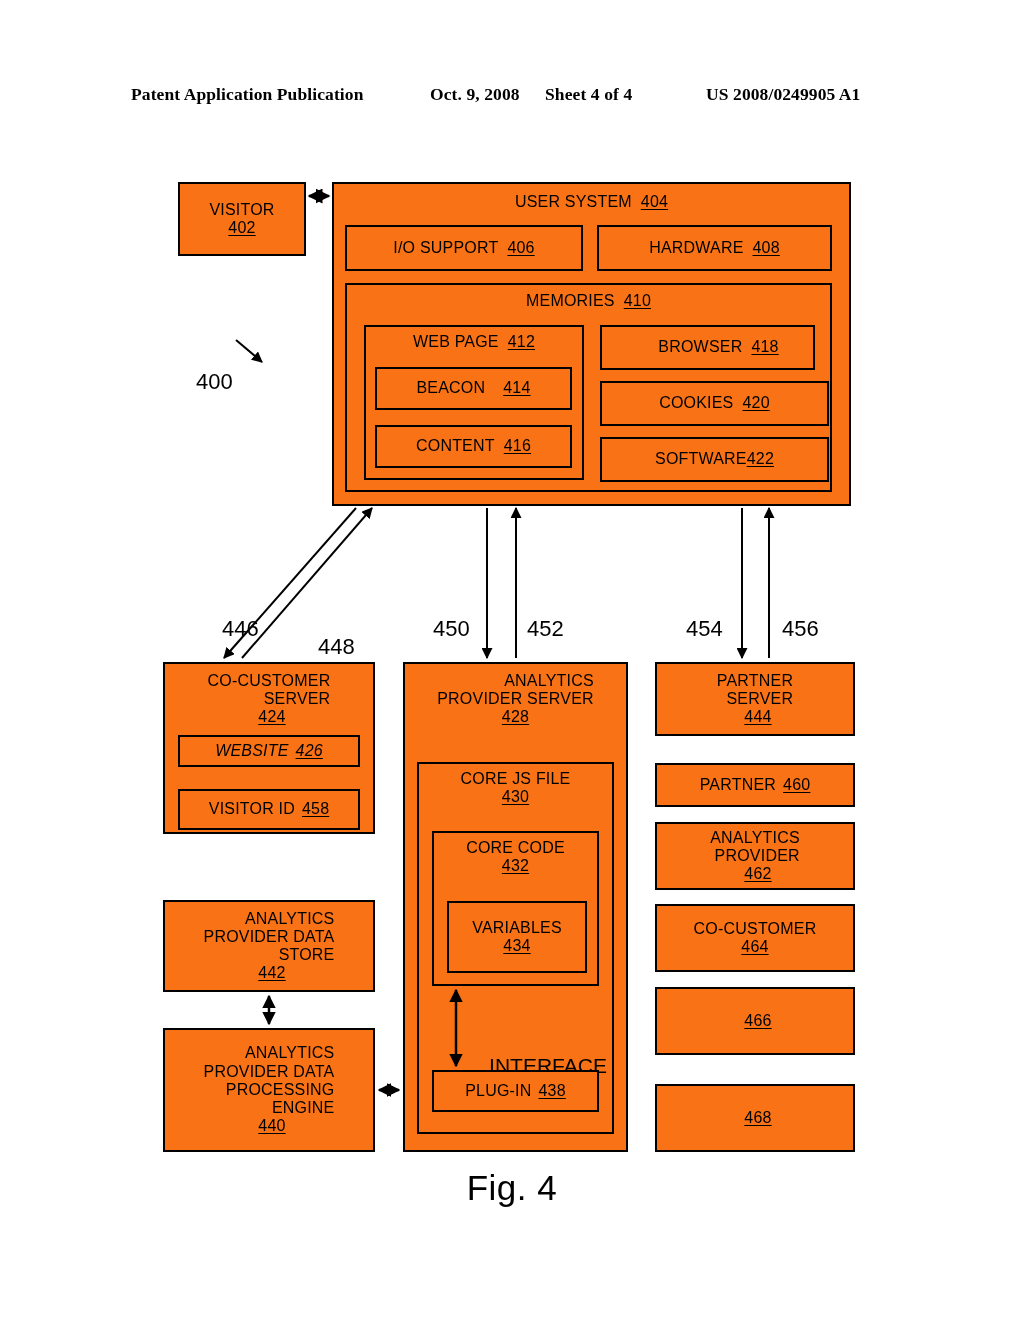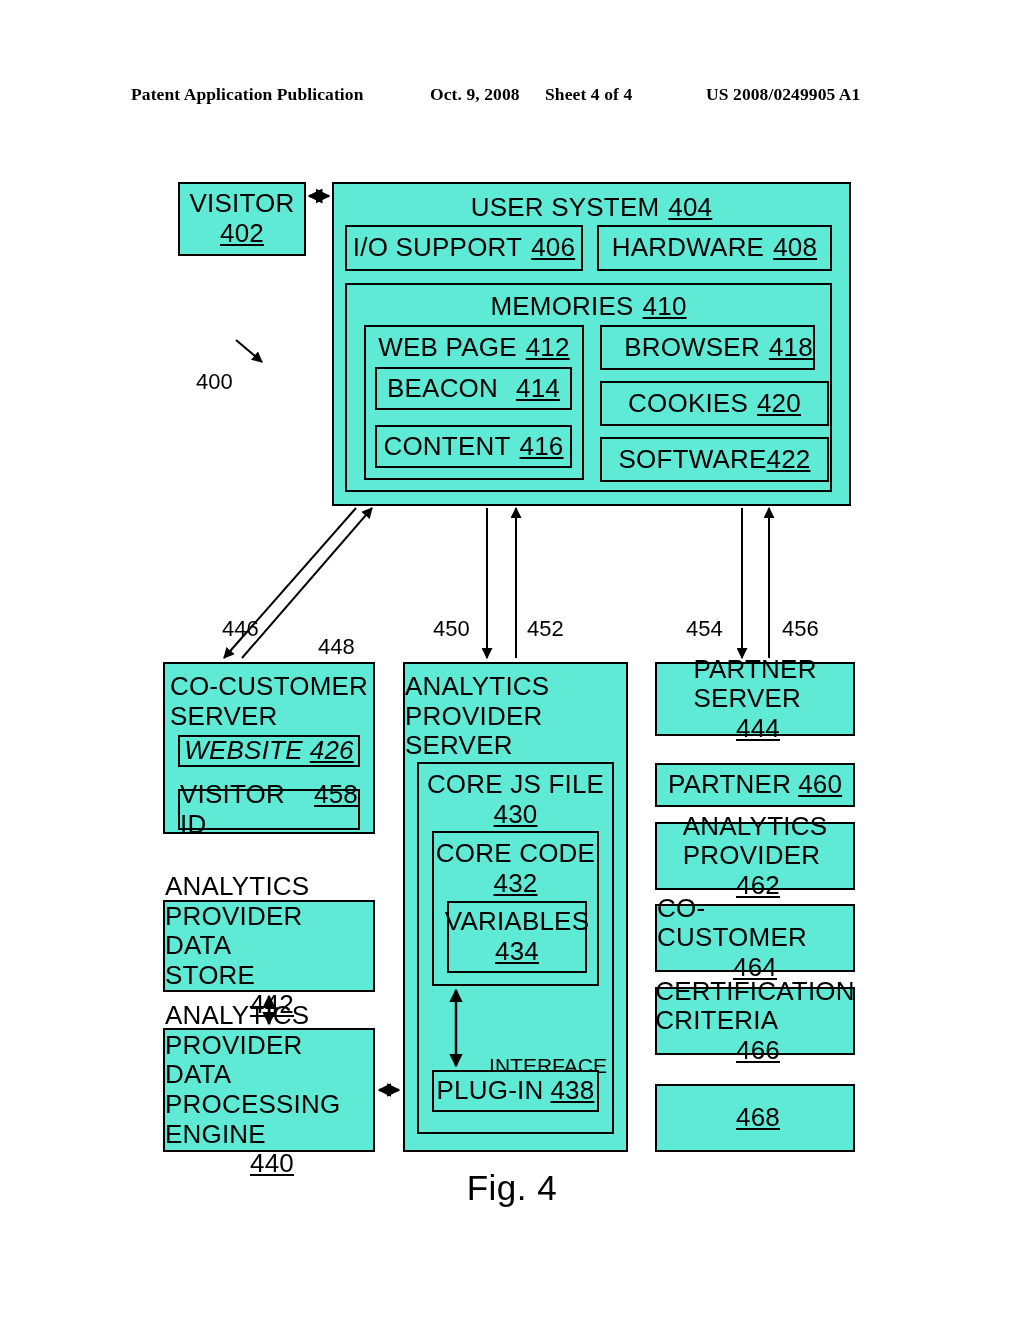--- a/index.html
+++ b/index.html
@@ -36,27 +36,27 @@
   .h-pub   { left: 131px; }
   .h-date  { left: 430px; }
   .h-sheet { left: 545px; }
   .h-num   { left: 706px; }
 
   
   .box {
     position: absolute;
     box-sizing: border-box;
     border: 2.5px solid #000;
-    background: #5eead4;
+    background: #f97316;
     display: flex;
     flex-direction: column;
     align-items: center;
     justify-content: flex-start;
-    text-align: left;
-    font-size: 26px;
+    text-align: right;
+    font-size: 16px;
     line-height: 1.14;
     letter-spacing: 0.2px;
   }
   .box > .lbl {
     display: block;
     white-space: pre-line;
     padding: 0;
   }
   .thin { border-width: 2px; }
 
@@ -273,22 +273,20 @@
 PROVIDER</span>
   <span class="lbl rn" style="display:inline; margin-left:6px;">462</span>
 </div>
 
 <div class="box ctr" style="left:655px; top:904px; width:200px; height:68px;">
   <span class="lbl">CO-CUSTOMER</span>
   <span class="lbl rn">464</span>
 </div>
 
 <div class="box ctr" style="left:655px; top:987px; width:200px; height:68px;">
-  <span class="lbl">CERTIFICATION
-CRITERIA</span>
   <span class="lbl rn" style="display:inline; margin-left:6px;">466</span>
 </div>
 
 <div class="box ctr" style="left:655px; top:1084px; width:200px; height:68px;">
   <span class="lbl rn" style="display:inline; margin-left:6px;">468</span>
 </div>
 
 <svg class="overlay" viewBox="0 0 1024 1320">
   <defs>
     <marker id="ah" viewBox="0 0 10 10" refX="9" refY="5" markerWidth="6" markerHeight="6" orient="auto-start-reverse">

